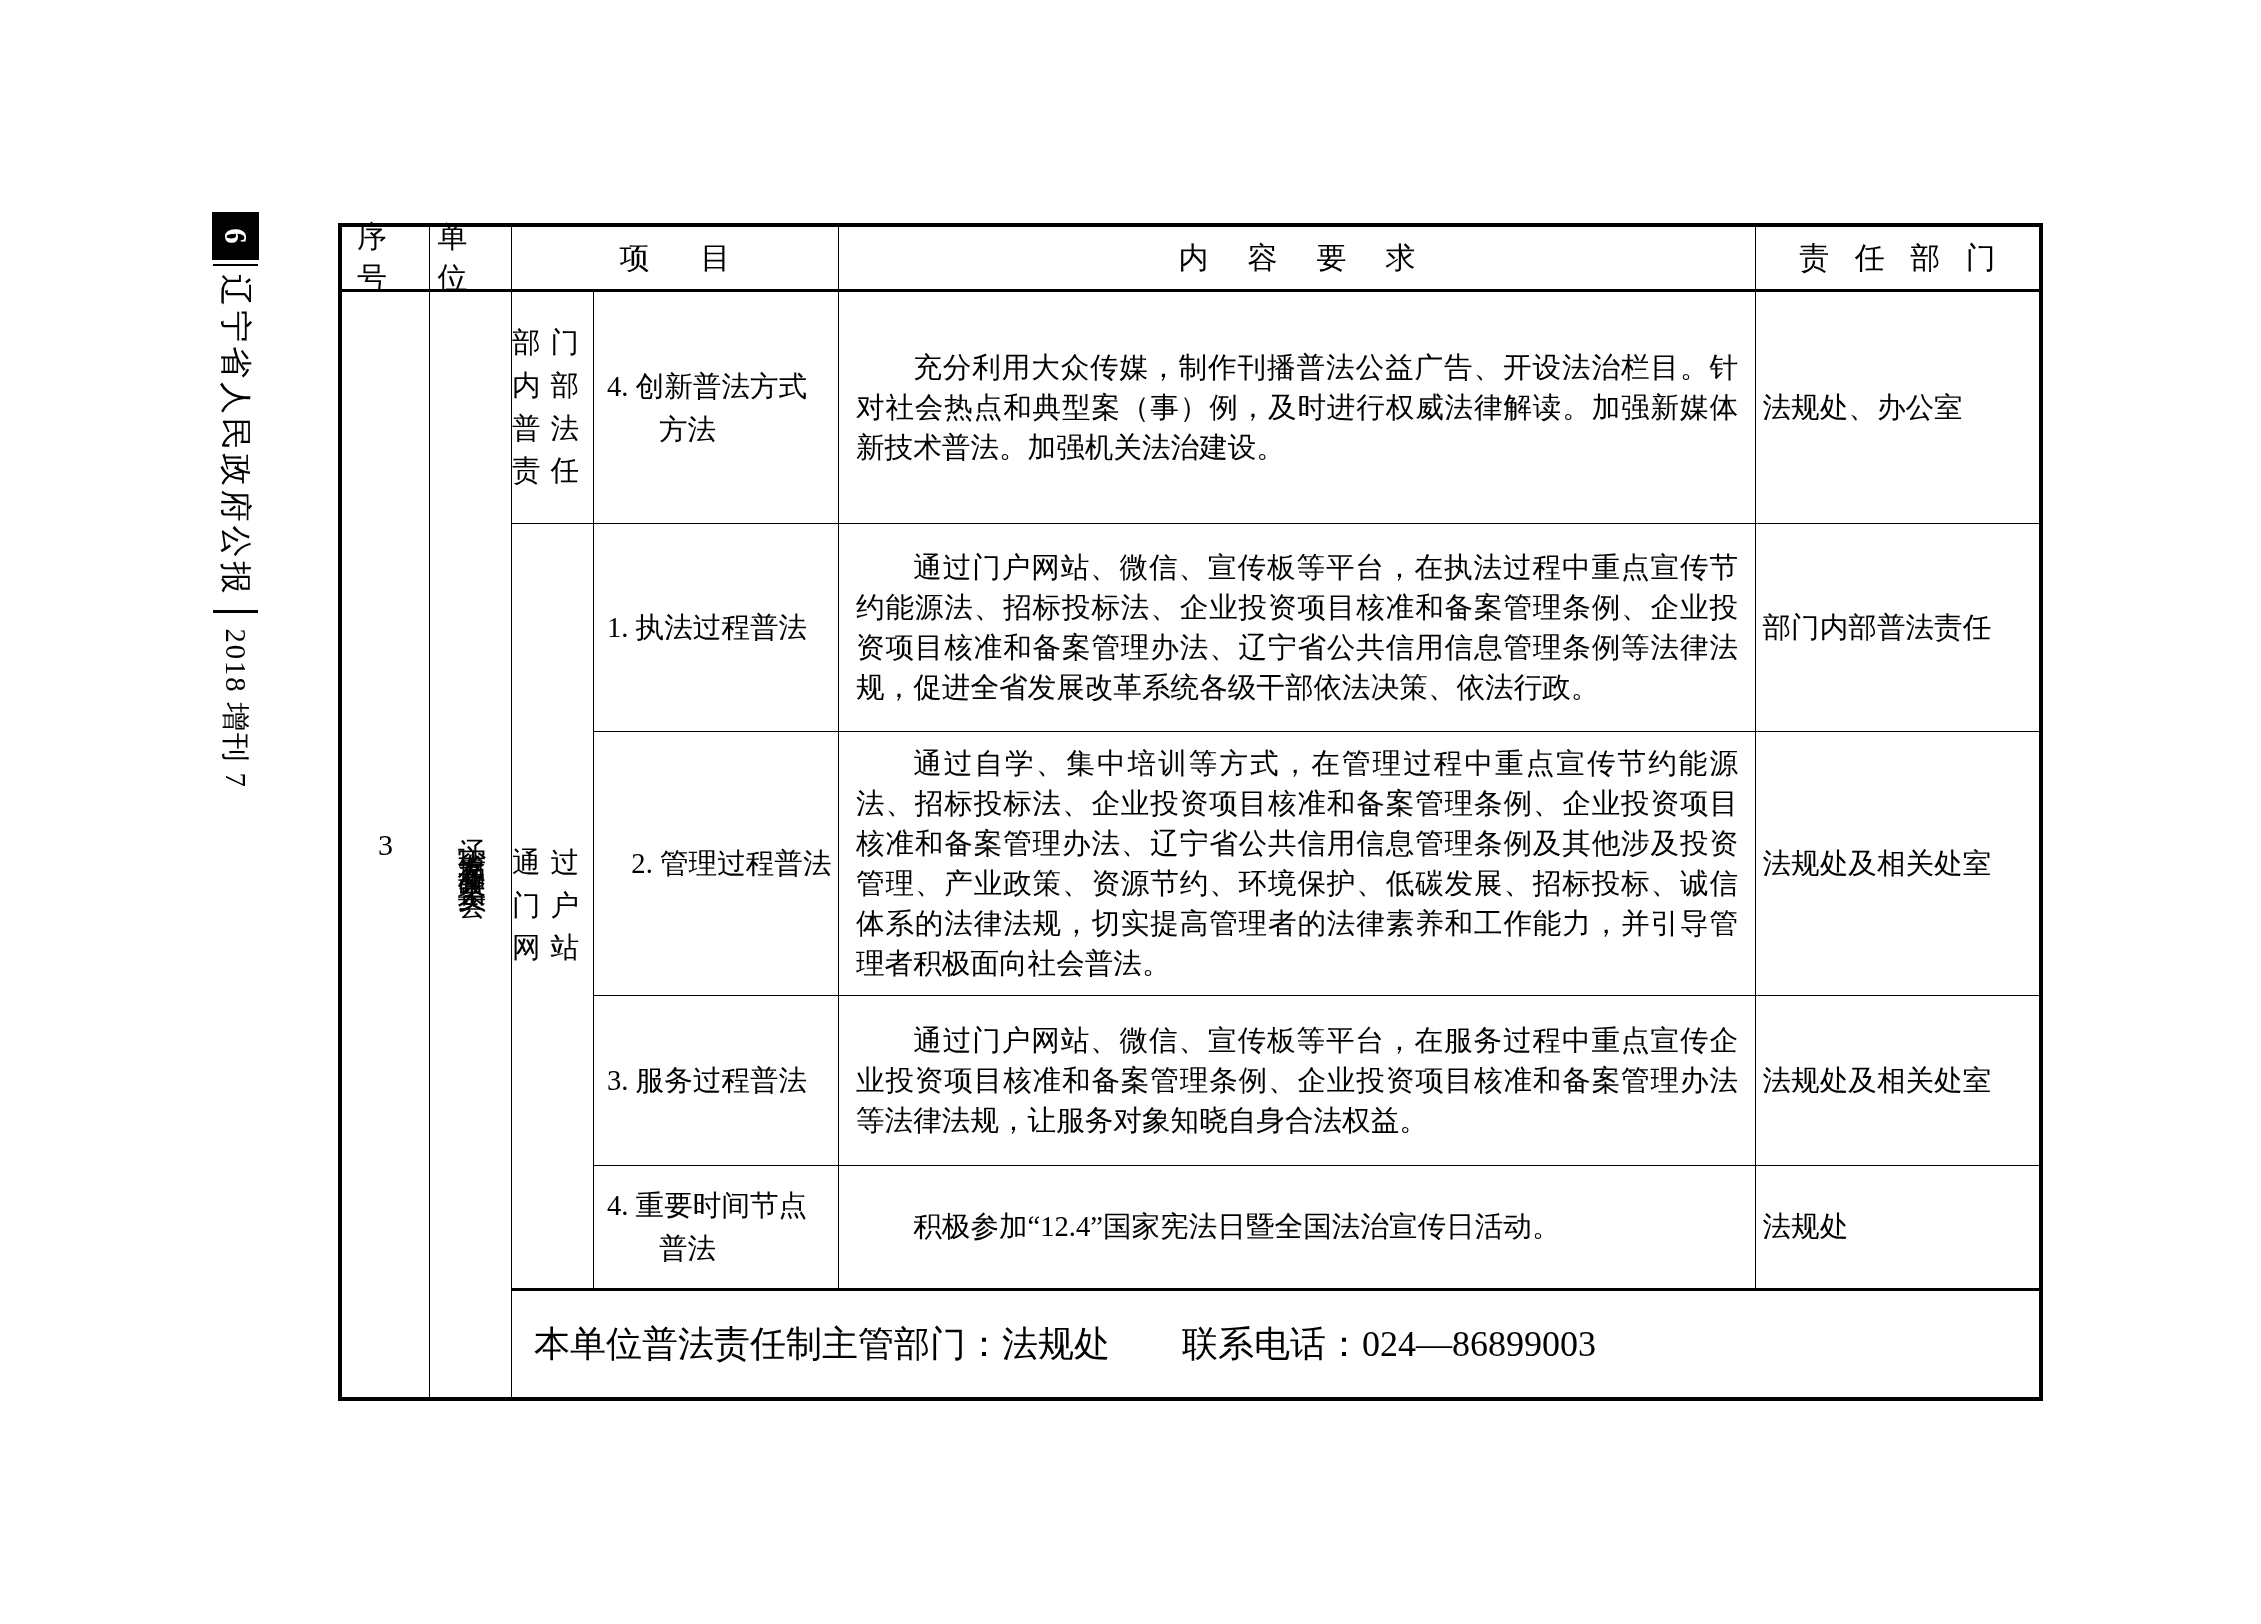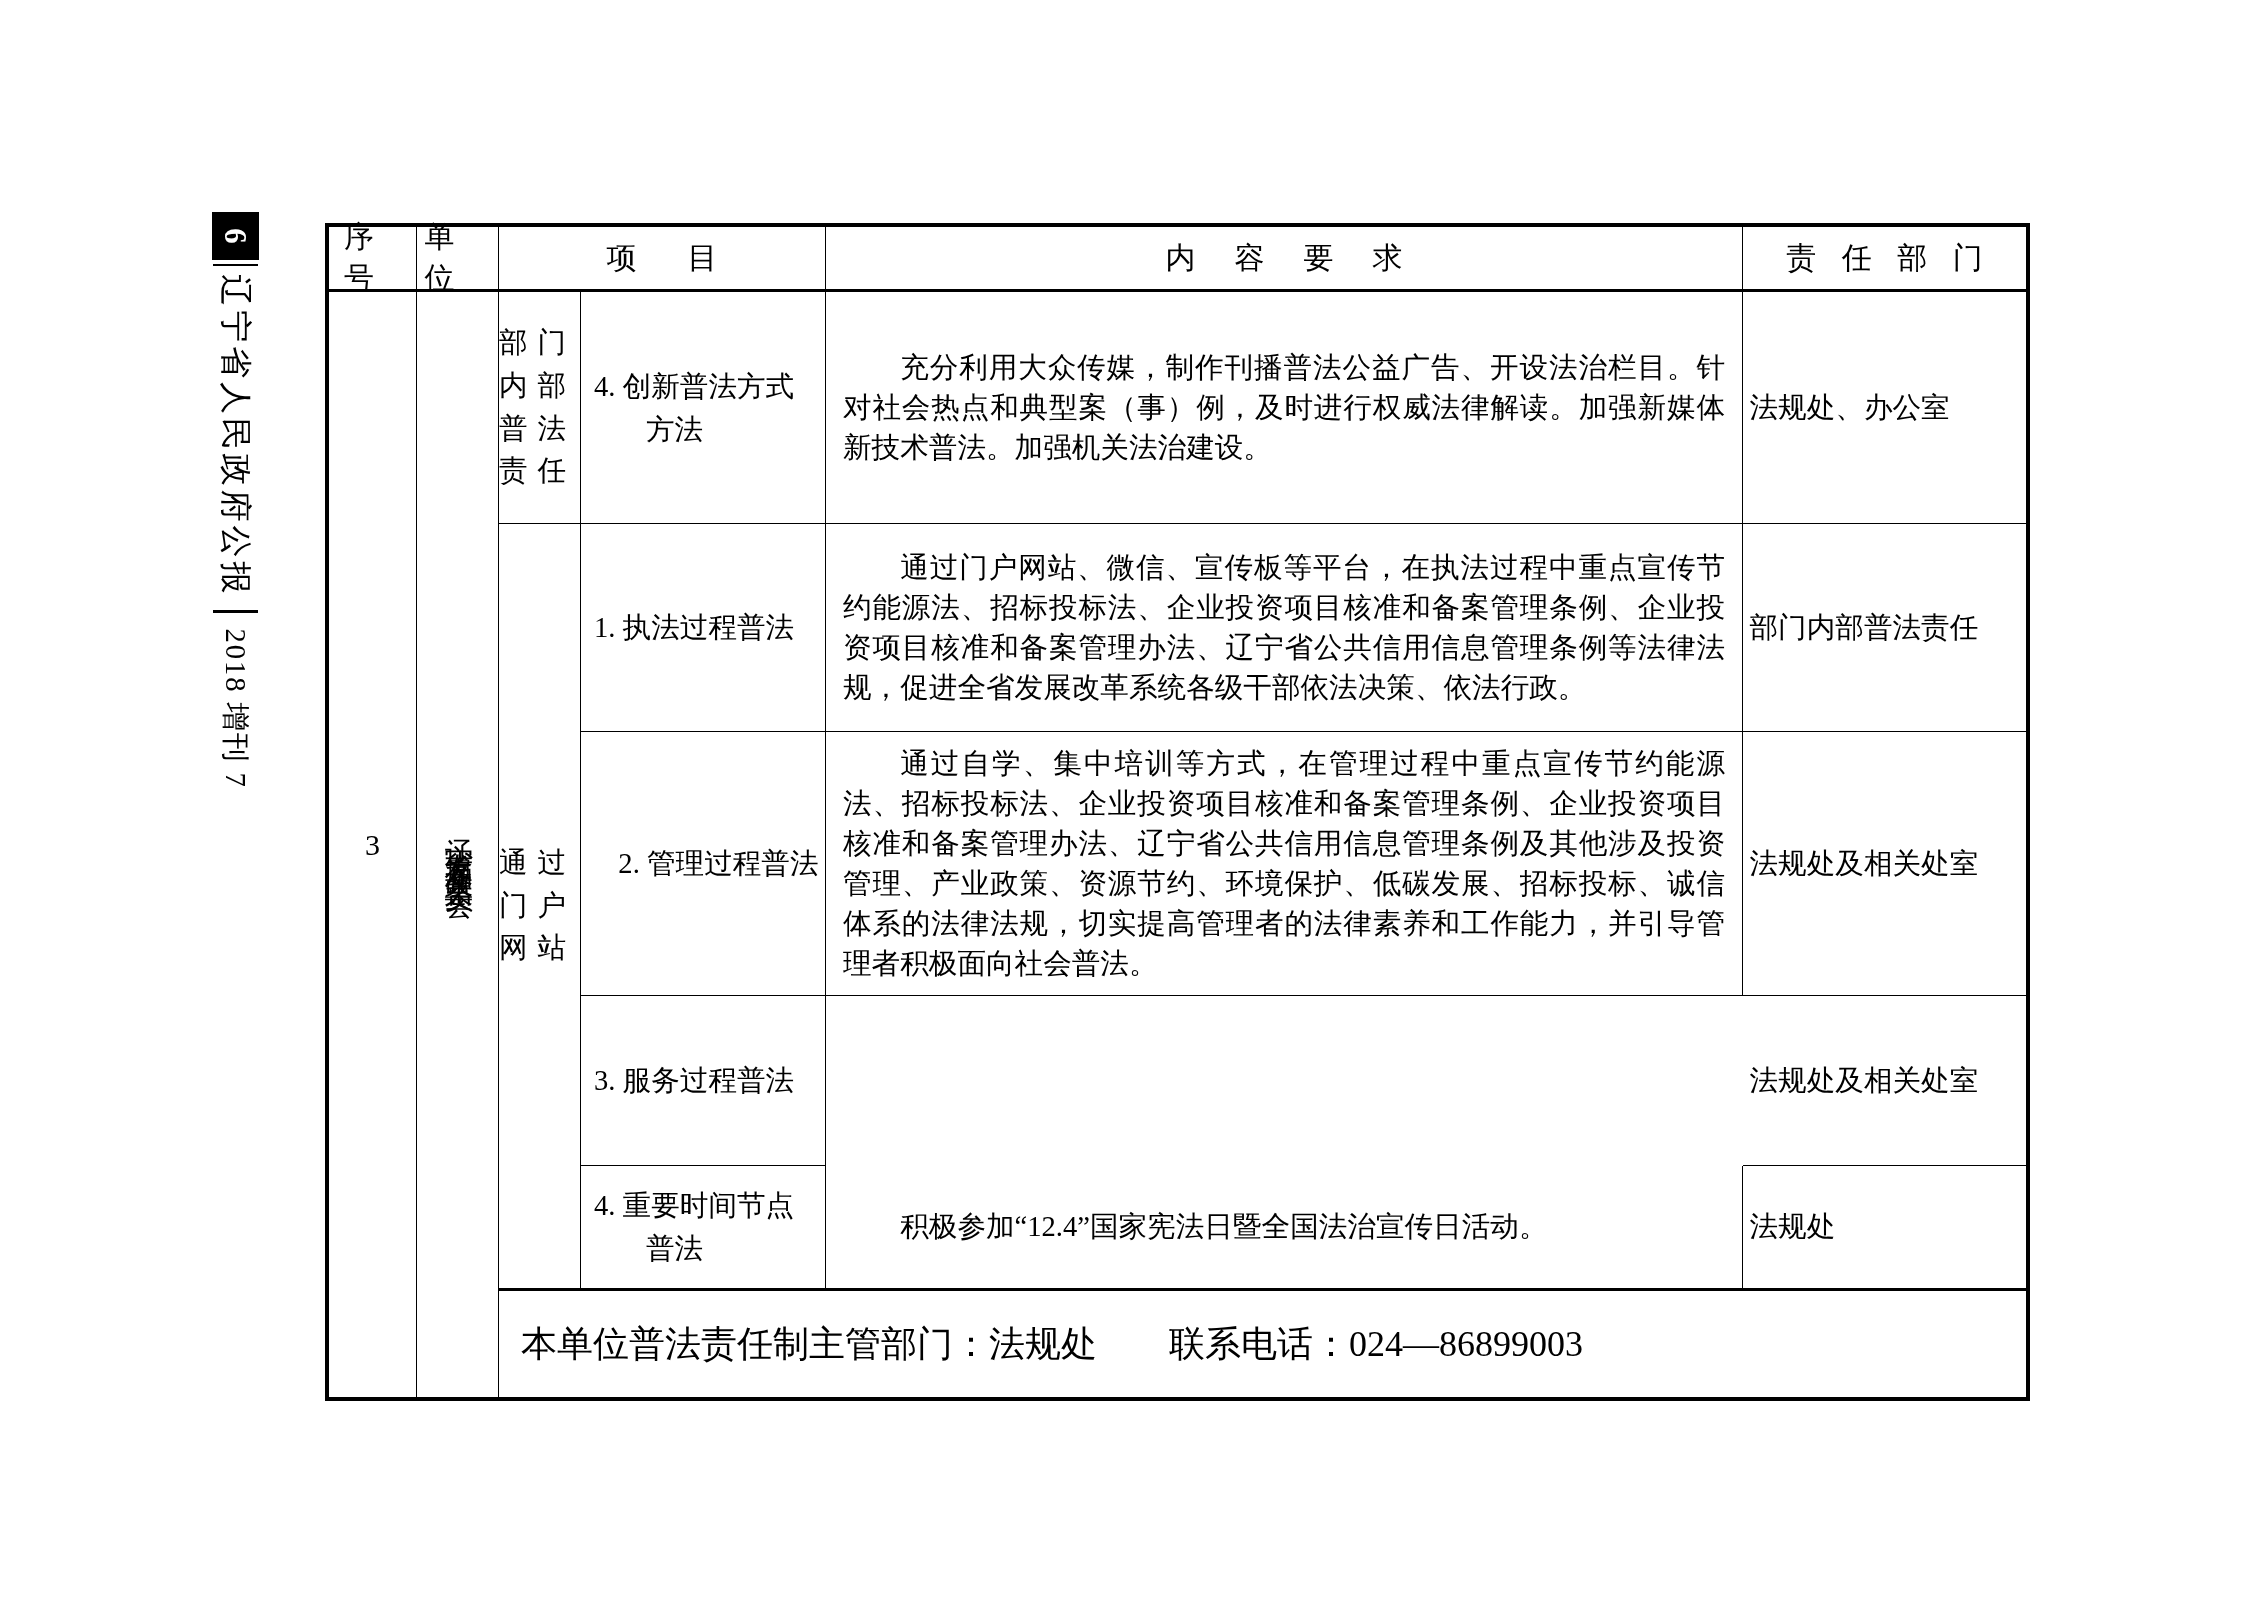--- a/index.html
+++ b/index.html
@@ -28,21 +28,21 @@
     font-size: 31px; font-weight: bold;
   }
   .spine-divider { flex: none; width: 2.6px; height: 45px; background: #000; }
   .d1 { margin: 0 7.8px 0 3.9px; }
   .d2 { margin: 0 15.6px 0 13px; }
   .spine-title { flex: none; font-size: 32px; letter-spacing: 3.9px; white-space: nowrap; }
   .spine-issue { flex: none; font-size: 28.6px; letter-spacing: 1.9px; white-space: nowrap; }
 
   
   .doc-table {
-    position: absolute; left: 325px; top: 223px;
+    position: absolute; left: 338px; top: 223px;
     width: 1705px; height: 1178px;
     box-sizing: border-box;
     border: 4.5px solid #000;
     display: grid;
     grid-template-columns: 88px 82px 82px 245px 917px 1fr;
     grid-template-rows: 65px 232px 208px 264px 170px 125px 1fr;
     background: #fff;
   }
   .cell { display: flex; align-items: center; box-sizing: border-box; min-width: 0; min-height: 0; }
   .br { border-right: 1.9px solid #000; }
@@ -177,20 +177,23 @@
   <div class="cell br bb content-cell g-ct3">
     <p class="content-text">通过自学、集中培训等方式，在管理过程中重点宣传节约能源法、招标投标法、企业投资项目核准和备案管理条例、企业投资项目核准和备案管理办法、辽宁省公共信用信息管理条例及其他涉及投资管理、产业政策、资源节约、环境保护、低碳发展、招标投标、诚信体系的法律法规，切实提高管理者的法律素养和工作能力，并引导管理者积极面向社会普法。</p>
   </div>
   <div class="cell bb dept-cell g-dp3">
     <span>法规处及相关处室</span>
   </div>
 
   <div class="cell br bb item-cell g-it4">
     <div class="item-text">3. 服务过程普法</div>
   </div>
+  <div class="cell br bb content-cell g-ct4">
+    <p class="content-text">通过门户网站、微信、宣传板等平台，在服务过程中重点宣传企业投资项目核准和备案管理条例、企业投资项目核准和备案管理办法等法律法规，让服务对象知晓自身合法权益。</p>
+  </div>
   <div class="cell bb dept-cell g-dp4">
     <span>法规处及相关处室</span>
   </div>
 
   <div class="cell br bbk item-cell g-it5">
     <div class="item-text">4. 重要时间节点普法</div>
   </div>
   <div class="cell br bbk content-cell g-ct5">
     <p class="content-text">积极参加“12.4”国家宪法日暨全国法治宣传日活动。</p>
   </div>

